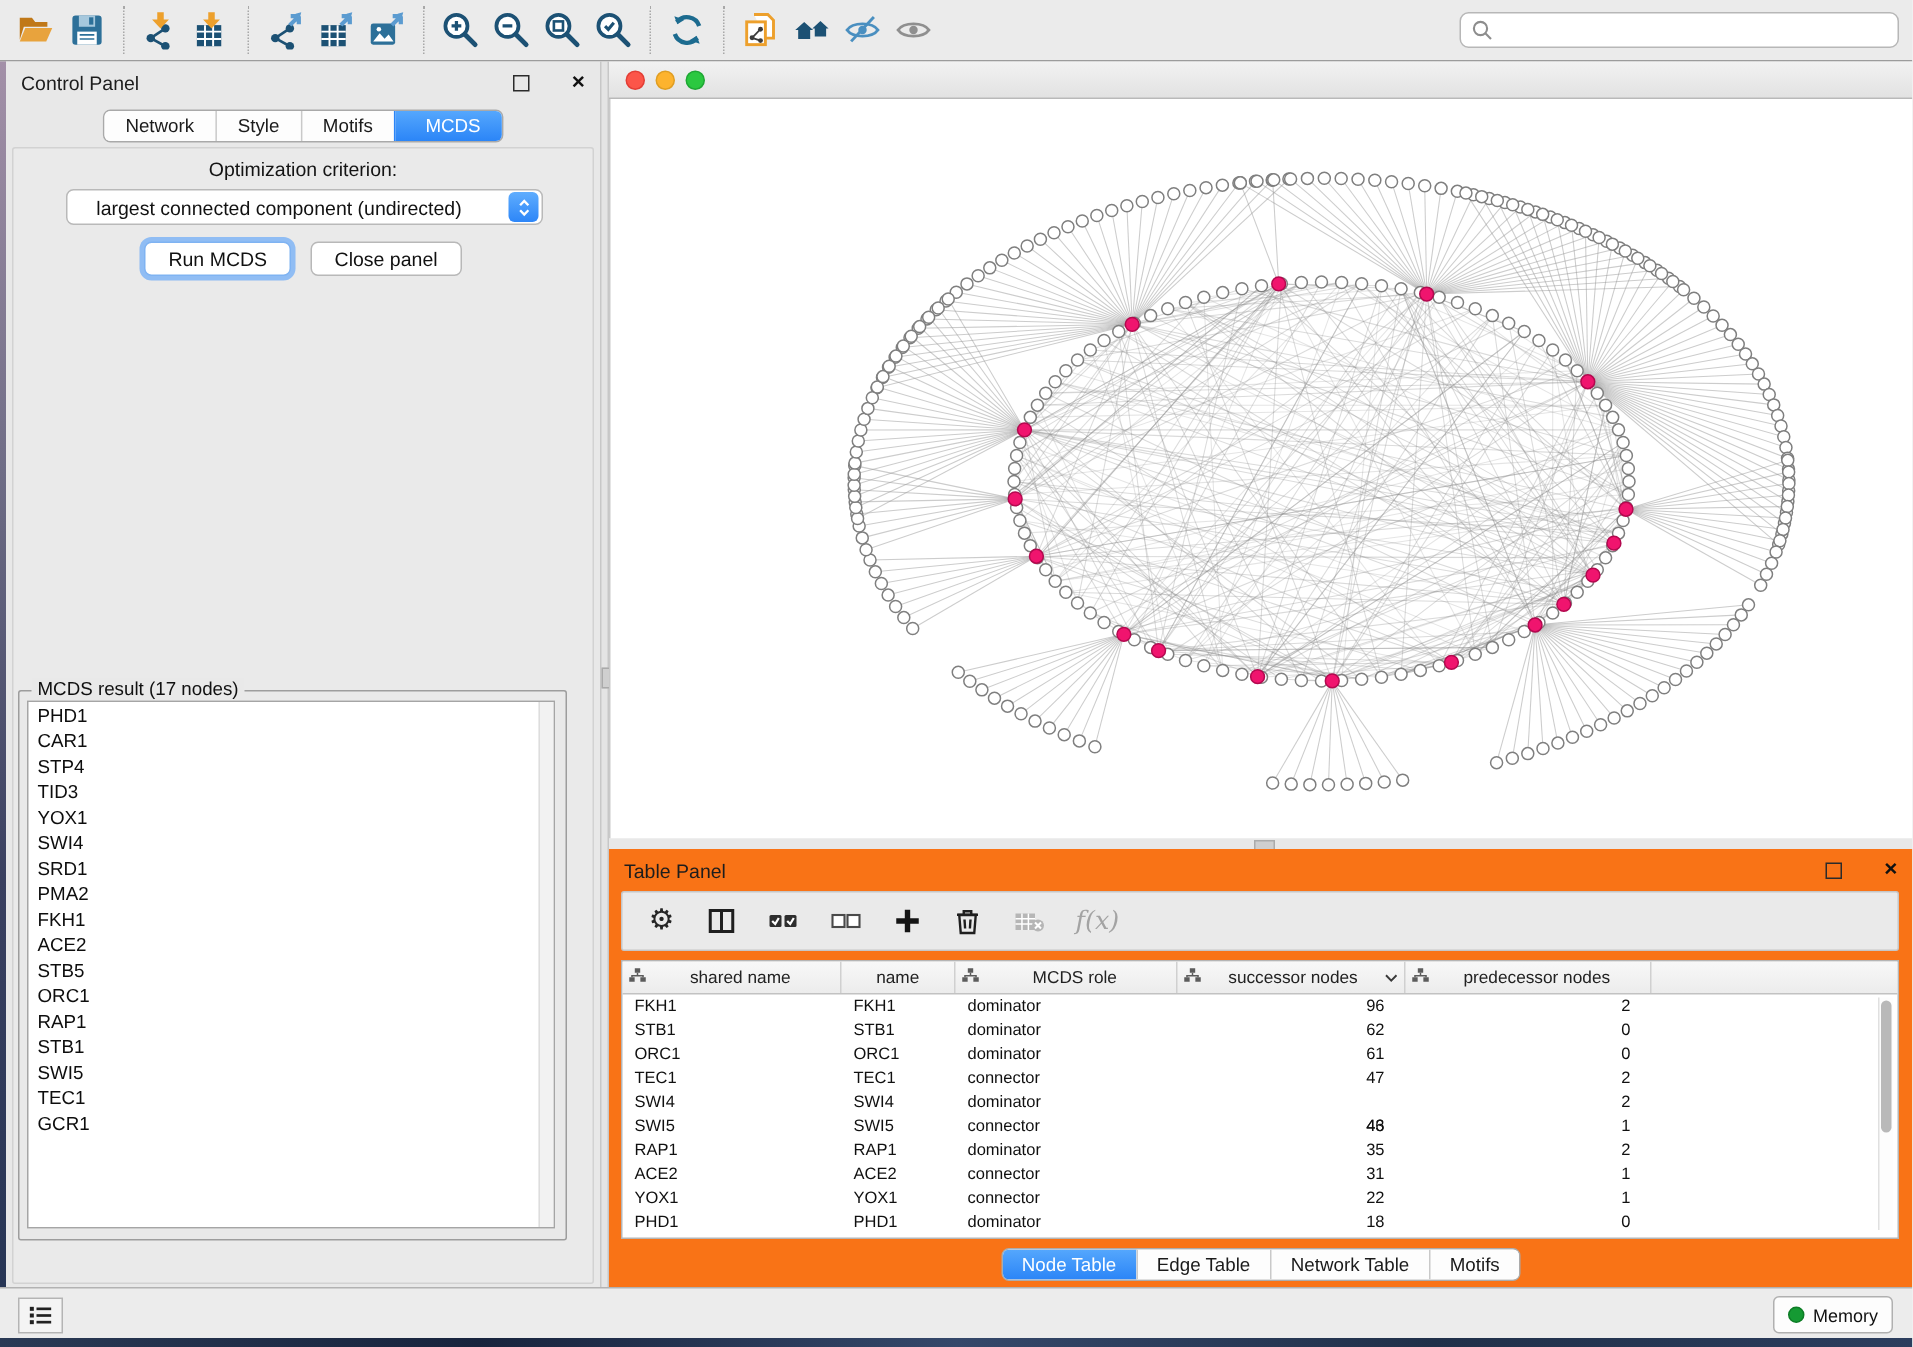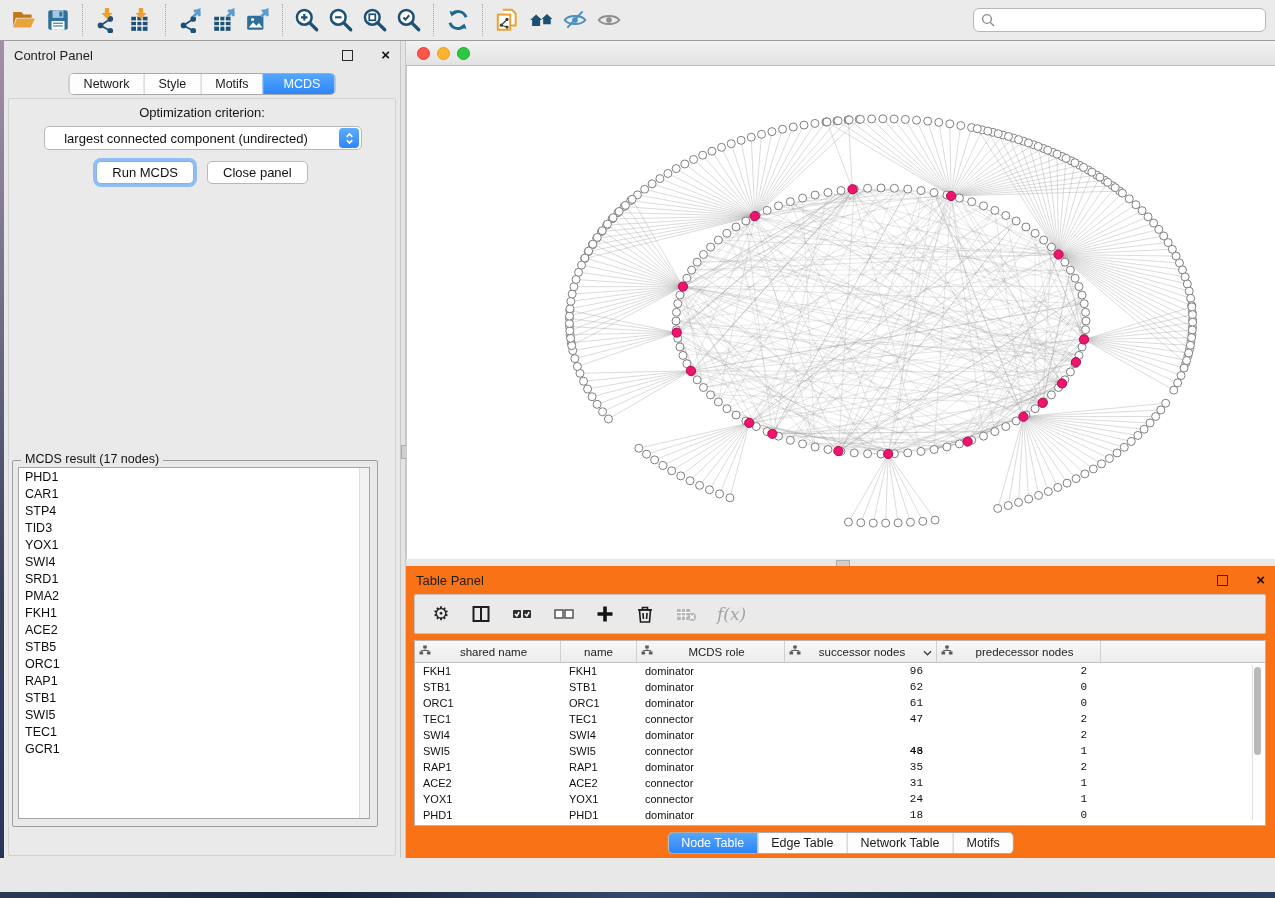--- a/index.html
+++ b/index.html
@@ -78,21 +78,21 @@
   .gear-glyph{font-size:19px;color:#262626;line-height:20px;}
   .fx-glyph{font-family:"DejaVu Serif",serif;font-style:italic;font-size:17px;color:#a3a3a3;}
   .tbl{position:absolute;left:8px;top:74px;width:852px;height:186px;background:#fff;border:1px solid #b5b5b5;
        box-sizing:border-box;overflow:hidden;}
   .tbl-header{display:flex;height:21px;background:linear-gradient(#f8f8f8,#ececec);border-bottom:1px solid #c2c2c2;}
   .th{display:flex;align-items:center;border-right:1px solid #d0d0d0;font-size:11.5px;color:#222;box-sizing:border-box;
       padding:0 4px;cursor:pointer;}
   .th .lbl{flex:1;text-align:center;}
   .tbl-row{display:flex;height:16px;align-items:center;cursor:default;}
   .td{font-size:11px;color:#101010;box-sizing:border-box;padding:0 8px;white-space:nowrap;overflow:hidden;}
-  .td.num{text-align:right;padding-right:14px;font-family:Liberation Mono, monospace;}
+  .td.num{text-align:right;padding-right:14px;}
   .tbl-scroll{position:absolute;right:3px;top:24px;width:9px;height:155px;background:#fdfdfd;border-left:1px solid #e0e0e0;}
   .tbl-thumb{position:absolute;left:1px;top:2px;width:7px;height:88px;background:#b9b9b9;border-radius:4px;}
   .tp-tabs{position:absolute;left:50%;top:266px;transform:translateX(-50%);display:flex;border:1px solid #ababab;
            border-radius:5px;overflow:hidden;background:#fff;}
   .tp-tab{padding:3px 13px;font-size:12.5px;background:#fdfdfd;border-left:1px solid #c9c9c9;cursor:pointer;white-space:nowrap;}
   .tp-tab:first-child{border-left:none;}
   .tp-tab.active{background:linear-gradient(#55a7fd,#2b85f7);color:#fff;border-left-color:#2b85f7;}
   
   .statusbar{position:absolute;left:0;top:858px;width:1275px;height:34px;background:#ececec;border-top:1px solid #b2b2b2;}
   .status-list-btn{position:absolute;left:12px;top:6px;width:28px;height:22px;background:#f4f4f4;border:1px solid #b4b4b4;
@@ -1345,21 +1345,21 @@
             <div class="td" style="width: 146px;">ACE2</div>
             <div class="td" style="width: 76px;">ACE2</div>
             <div class="td" style="width: 148px;">connector</div>
             <div class="td num" style="width: 152px;">31</div>
             <div class="td num" style="width: 164px;">1</div>
           </div>
           <div class="tbl-row">
             <div class="td" style="width: 146px;">YOX1</div>
             <div class="td" style="width: 76px;">YOX1</div>
             <div class="td" style="width: 148px;">connector</div>
-            <div class="td num" style="width: 152px;">24</div>
+            <div class="td num" style="width: 152px;">22</div>
             <div class="td num" style="width: 164px;">1</div>
           </div>
           <div class="tbl-row">
             <div class="td" style="width: 146px;">PHD1</div>
             <div class="td" style="width: 76px;">PHD1</div>
             <div class="td" style="width: 148px;">dominator</div>
             <div class="td num" style="width: 152px;">18</div>
             <div class="td num" style="width: 164px;">0</div>
           </div>
         </div>
@@ -1368,15 +1368,33 @@
         </div>
     </div>
     <div class="tp-tabs" id="tpTabs">
         <div class="tp-tab active">Node Table</div>
         <div class="tp-tab">Edge Table</div>
         <div class="tp-tab">Network Table</div>
         <div class="tp-tab">Motifs</div>
       </div>
   </div>
 
+  <div class="statusbar">
+    <span class="status-list-btn">
+      <svg viewBox="0 0 20 18" width="18" height="16">
+          <g fill="#222">
+            <rect x="2" y="2.5" width="3" height="3"></rect>
+            <rect x="2" y="7.5" width="3" height="3"></rect>
+            <rect x="2" y="12.5" width="3" height="3"></rect>
+            <rect x="7" y="3" width="11" height="2"></rect>
+            <rect x="7" y="8" width="11" height="2"></rect>
+            <rect x="7" y="13" width="11" height="2"></rect>
+          </g>
+        </svg>
+    </span>
+    <span class="memory-btn">
+      <span class="mem-dot"></span>
+      <span>Memory</span>
+    </span>
+  </div>
 
   <div class="wall-bottom"></div>
 </div>
 
 </body></html>

